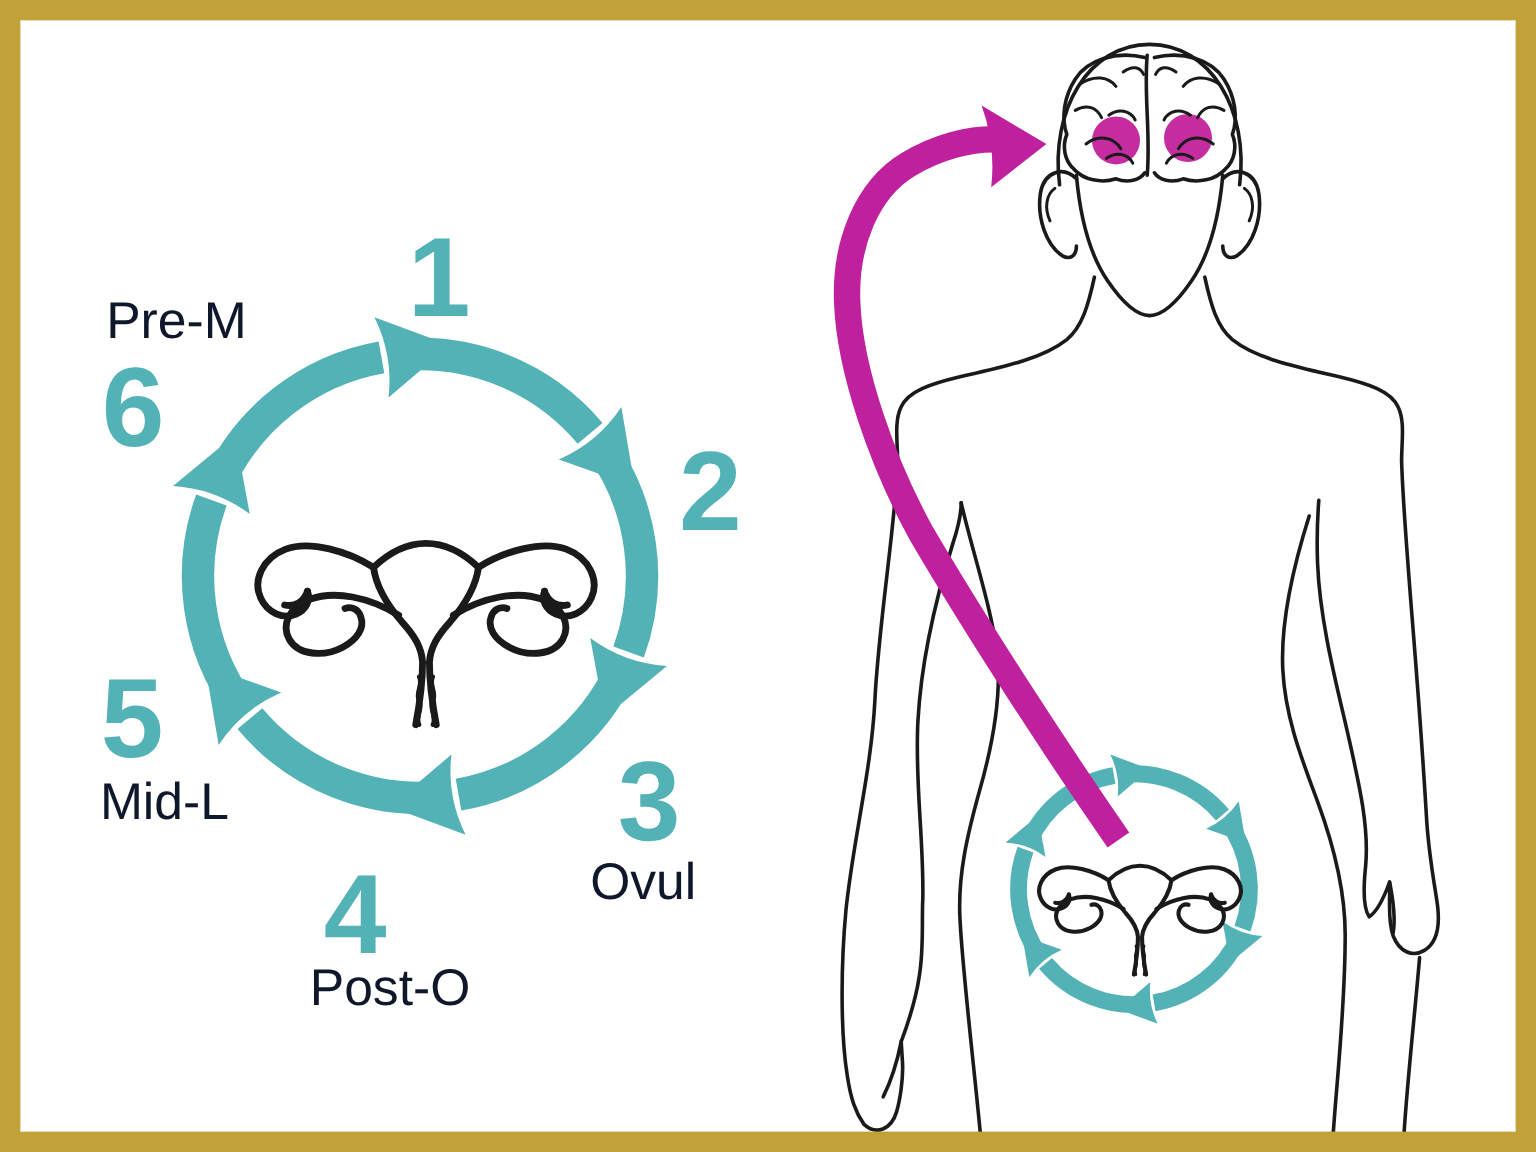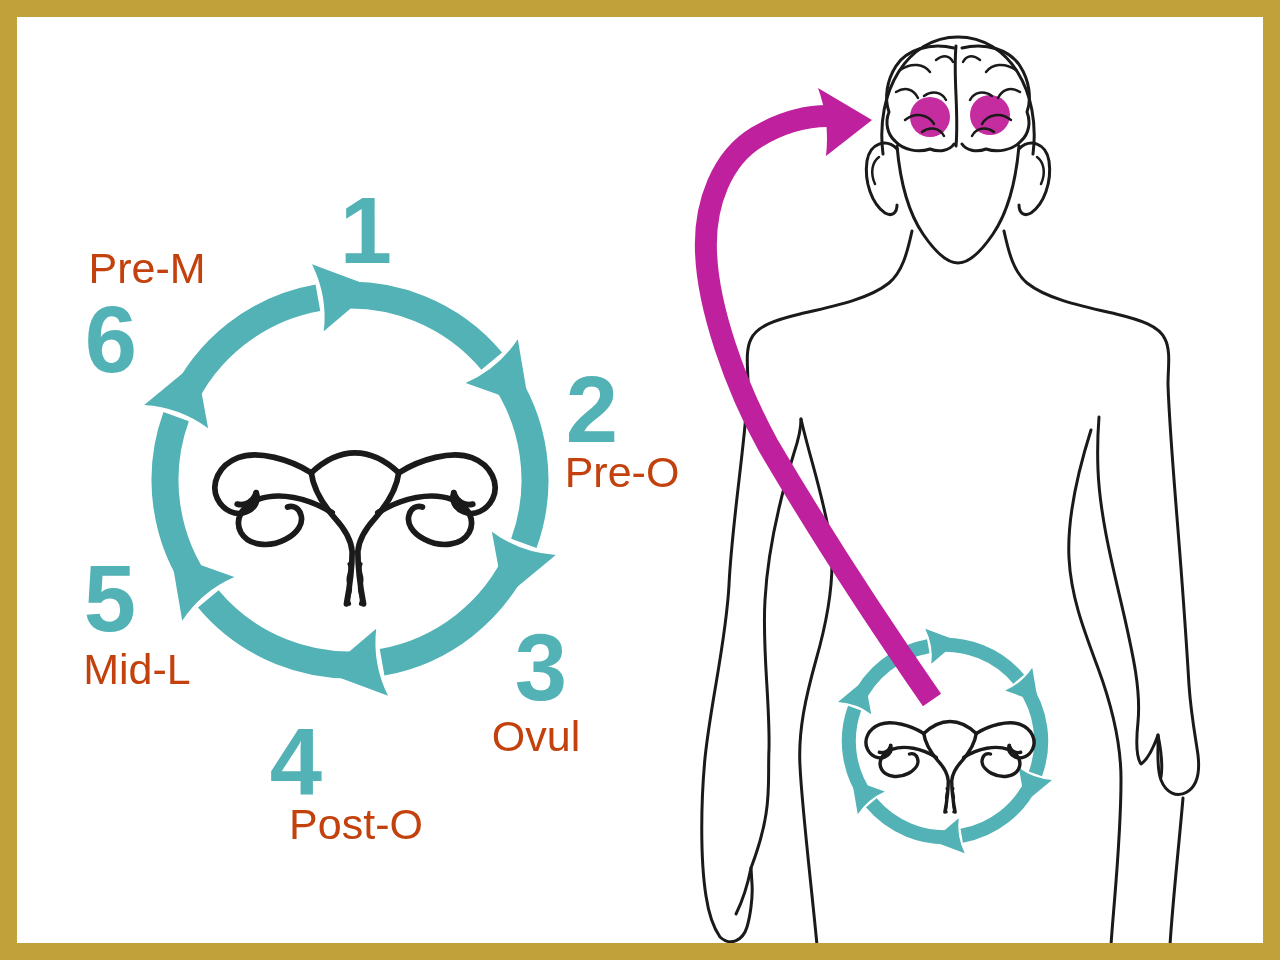--- a/index.html
+++ b/index.html
@@ -26,21 +26,21 @@
   }
   .num{
     font-size:94px;
     font-weight:700;
     color:#52B2B5;
     line-height:1;
   }
   .lbl{
     font-size:43px;
     font-weight:500;
-    color:#c2410c;
+    color:#0f172a;
     line-height:1;
   }
 </style>
 </head>
 <body>
 
 <div class="canvas">
 
   <svg class="art" width="1280" height="960" viewBox="0 0 1280 960">
 
@@ -137,27 +137,26 @@
 
     <g>
       <path d="M 932 700 C 880 625, 815 525, 768 445 C 735 385, 708 308, 706 252 C 704 204, 722 158, 757 137 C 782 122, 808 116, 828 116" fill="none" stroke="#BF209D" stroke-width="22" stroke-linecap="butt"></path>
       <path d="M 872 120 L 818 88 Q 830 121 826 156 Z" fill="#BF209D" stroke="none"></path>
     </g>
   </svg>
 
   <div class="cycle-label num" style="left:366px;top:231px">1</div>
 
   <div class="cycle-label num" style="left:592px;top:410px">2</div>
-  <div class="cycle-label lbl" style="left:622px;top:472px">Pre-O</div>
 
   <div class="cycle-label num" style="left:541px;top:668px">3</div>
   <div class="cycle-label lbl" style="left:536px;top:736px">Ovul</div>
 
   <div class="cycle-label num" style="left:296px;top:762px">4</div>
-  <div class="cycle-label lbl" style="left:356px;top:824px">Post-O</div>
+  <div class="cycle-label lbl" style="left:325px;top:824px">Post-O</div>
 
   <div class="cycle-label num" style="left:110px;top:599px">5</div>
   <div class="cycle-label lbl" style="left:137px;top:669px">Mid-L</div>
 
   <div class="cycle-label num" style="left:111px;top:340px">6</div>
   <div class="cycle-label lbl" style="left:147px;top:268px">Pre-M</div>
 
   <div class="frame"></div>
 </div>
 

